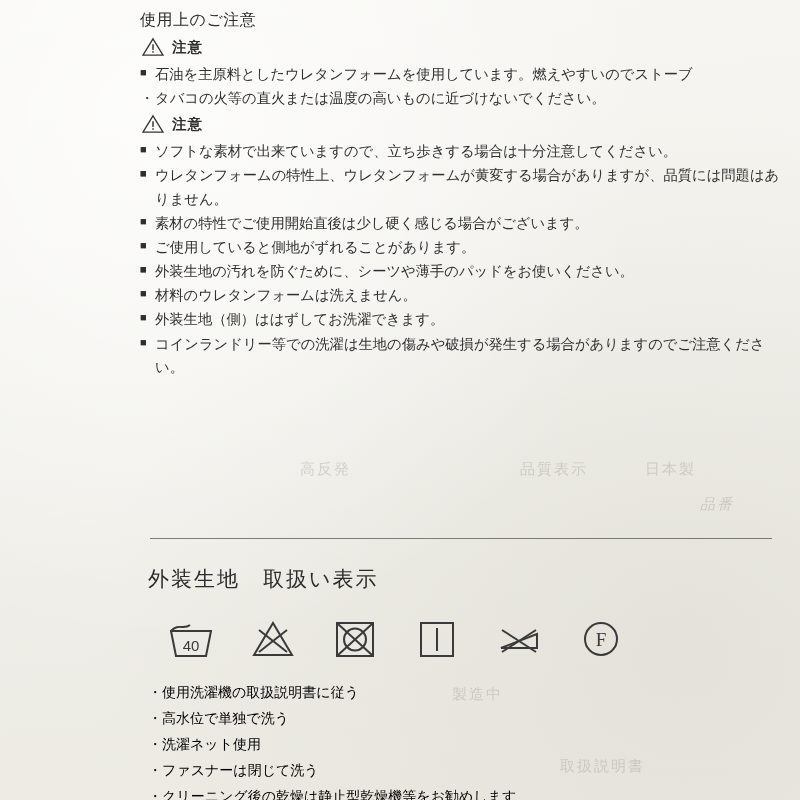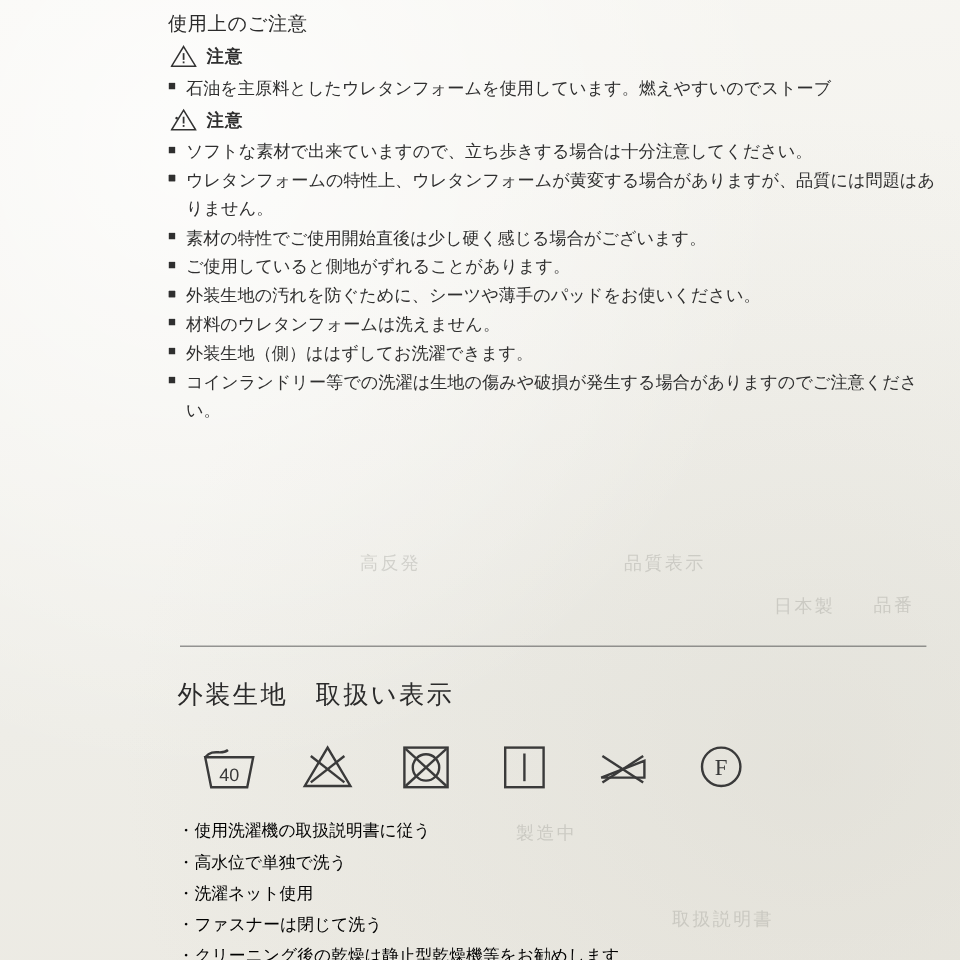--- a/index.html
+++ b/index.html
@@ -144,41 +144,41 @@
     padding-left: 14px;
   }
 </style>
 </head>
 <body>
 
 <div id="page">
 
   <div class="ghost" style="left:300px; top:460px;">高反発</div>
   <div class="ghost" style="left:520px; top:460px;">品質表示</div>
-  <div class="ghost" style="left:430px; top:685px;">製造中</div>
-  <div class="ghost" style="left:645px; top:460px;margin-top:36px;">日本製</div>
+  <div class="ghost" style="left:452px; top:685px;">製造中</div>
+  <div class="ghost" style="left:645px; top:460px;">日本製</div>
   <div class="ghost" style="left:560px; top:757px;">取扱説明書</div>
-  <div class="ghost" style="left:728px; top:495px;">品番</div>
+  <div class="ghost" style="left:700px; top:495px;font-style:italic;">品番</div>
 
   <div class="content">
 
     <div class="section-title">使用上のご注意</div>
 
     <div class="group">
       <div class="caution-head">
         <svg class="tri-icon" viewBox="0 0 24 22">
           <path d="M12 2 L23 20 L1 20 Z" fill="none" stroke="#333" stroke-width="1.4"></path>
           <rect x="11.2" y="8" width="1.6" height="6.2" fill="#333"></rect>
           <rect x="11.2" y="15.6" width="1.6" height="1.7" fill="#333"></rect>
         </svg>
         <span class="caution-label">注意</span>
       </div>
       <ul class="bullet-list">
         <li class="sq"><span class="mk">■</span><span>石油を主原料としたウレタンフォームを使用しています。燃えやすいのでストーブ</span></li>
-        <li class="dot"><span class="mk">・</span></li>
+        <li class="dot"><span class="mk">・</span><span>タバコの火等の直火または温度の高いものに近づけないでください。</span></li>
       </ul>
     </div>
 
     <div class="group">
       <div class="caution-head">
         <svg class="tri-icon" viewBox="0 0 24 22">
           <path d="M12 2 L23 20 L1 20 Z" fill="none" stroke="#333" stroke-width="1.4"></path>
           <rect x="11.2" y="8" width="1.6" height="6.2" fill="#333"></rect>
           <rect x="11.2" y="15.6" width="1.6" height="1.7" fill="#333"></rect>
         </svg>

